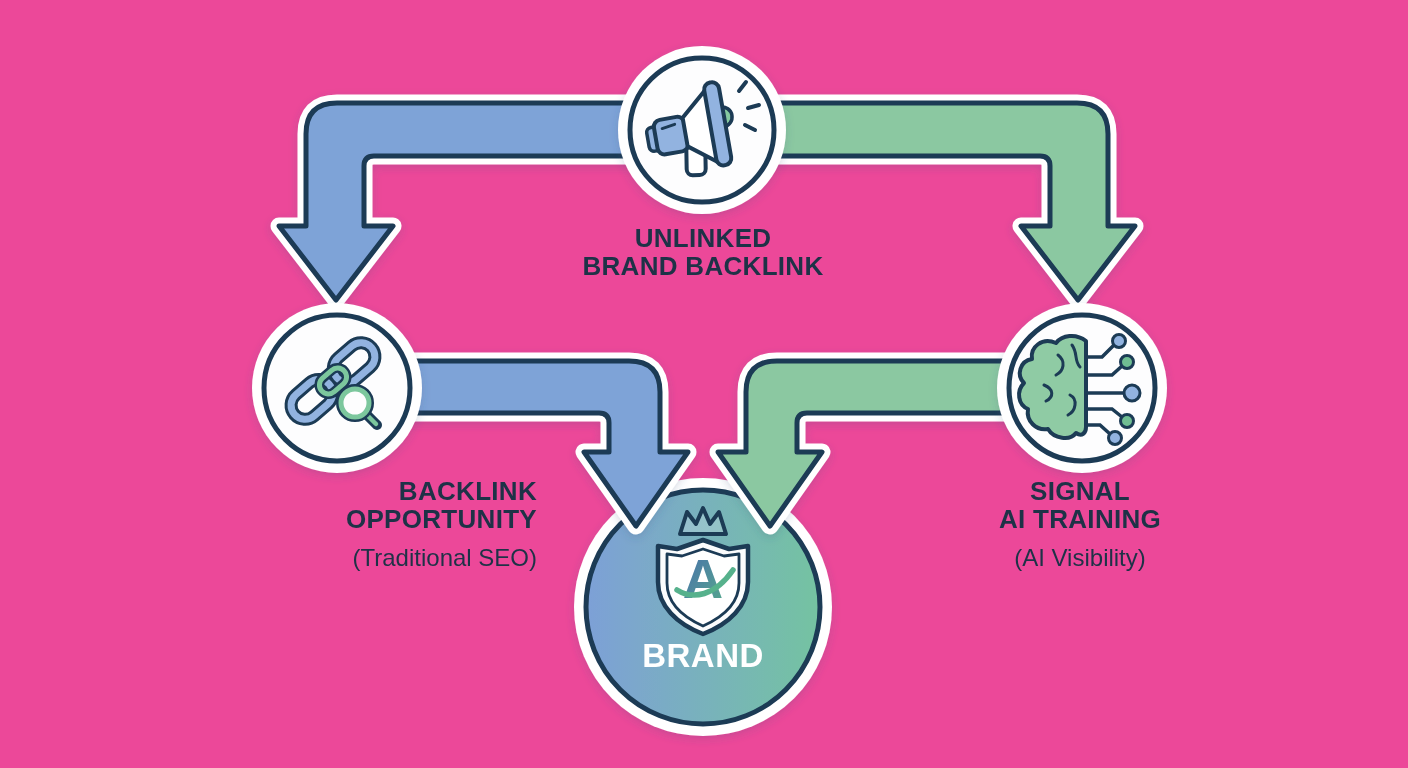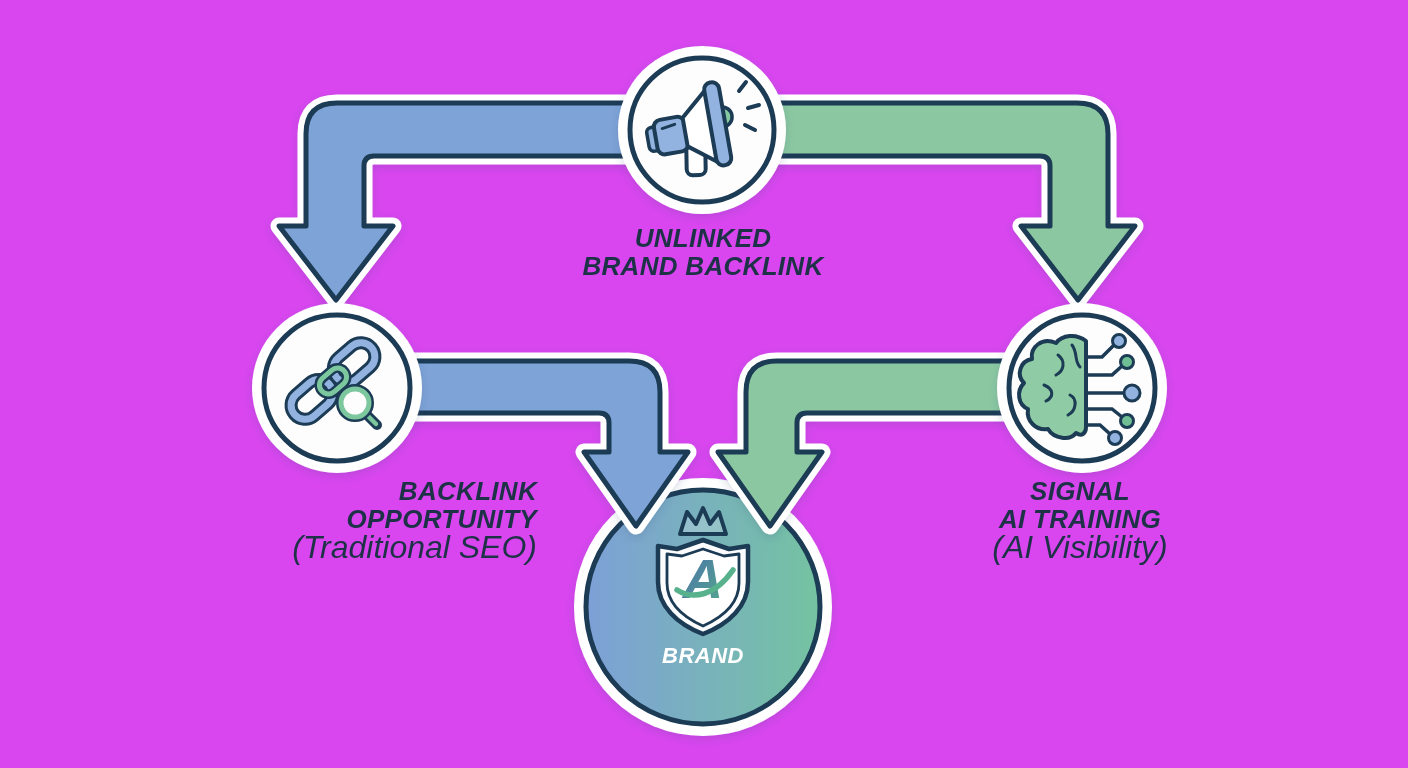--- a/index.html
+++ b/index.html
@@ -1,27 +1,27 @@
 <!DOCTYPE html>
 <html><head>
 <meta charset="utf-8">
 <style>
   html,body{margin:0;padding:0;background:#edeff4;}
-  .canvas{position:relative;width:1408px;height:768px;background:#d946ef;overflow:hidden;
-          font-family:"Liberation Sans",sans-serif;font-style:italic;}
+  .canvas{position:relative;width:1408px;height:768px;background:#ec4899;overflow:hidden;
+          font-family:"Liberation Sans",sans-serif;}
   .canvas svg{position:absolute;left:0;top:0;}
   .halo{fill:#ffffff;stroke:#ffffff;stroke-width:17;stroke-linejoin:round;}
   .arrow-blue{fill:#7ea3d7;stroke:#1b3a55;stroke-width:5;stroke-linejoin:round;}
   .arrow-green{fill:#8bc8a1;stroke:#1b3a55;stroke-width:5;stroke-linejoin:round;}
   .node-circle{fill:#fdfdfe;stroke:#1b3a55;stroke-width:5;}
   .label{position:absolute;text-align:center;color:#1e3247;}
   .label .hl{font-weight:bold;font-size:26px;line-height:28px;letter-spacing:.3px;}
-  .label .sub{font-weight:400;font-size:32px;line-height:29px;margin-top:0;}
+  .label .sub{font-weight:400;font-size:24px;line-height:29px;margin-top:10px;}
   .label-authority{position:absolute;text-align:center;color:#ffffff;}
-  .label-authority .hl{font-weight:bold;font-size:22px;line-height:32px;letter-spacing:.5px;}
+  .label-authority .hl{font-weight:bold;font-size:33px;line-height:32px;letter-spacing:.5px;}
 </style>
 </head>
 <body>
 
 <div class="canvas">
 
 <svg width="1408" height="768" viewBox="0 0 1408 768">
   <defs>
     <linearGradient id="gradAuthority" x1="0" y1="0" x2="1" y2="0">
       <stop offset="0" stop-color="#7da0d7"></stop>

